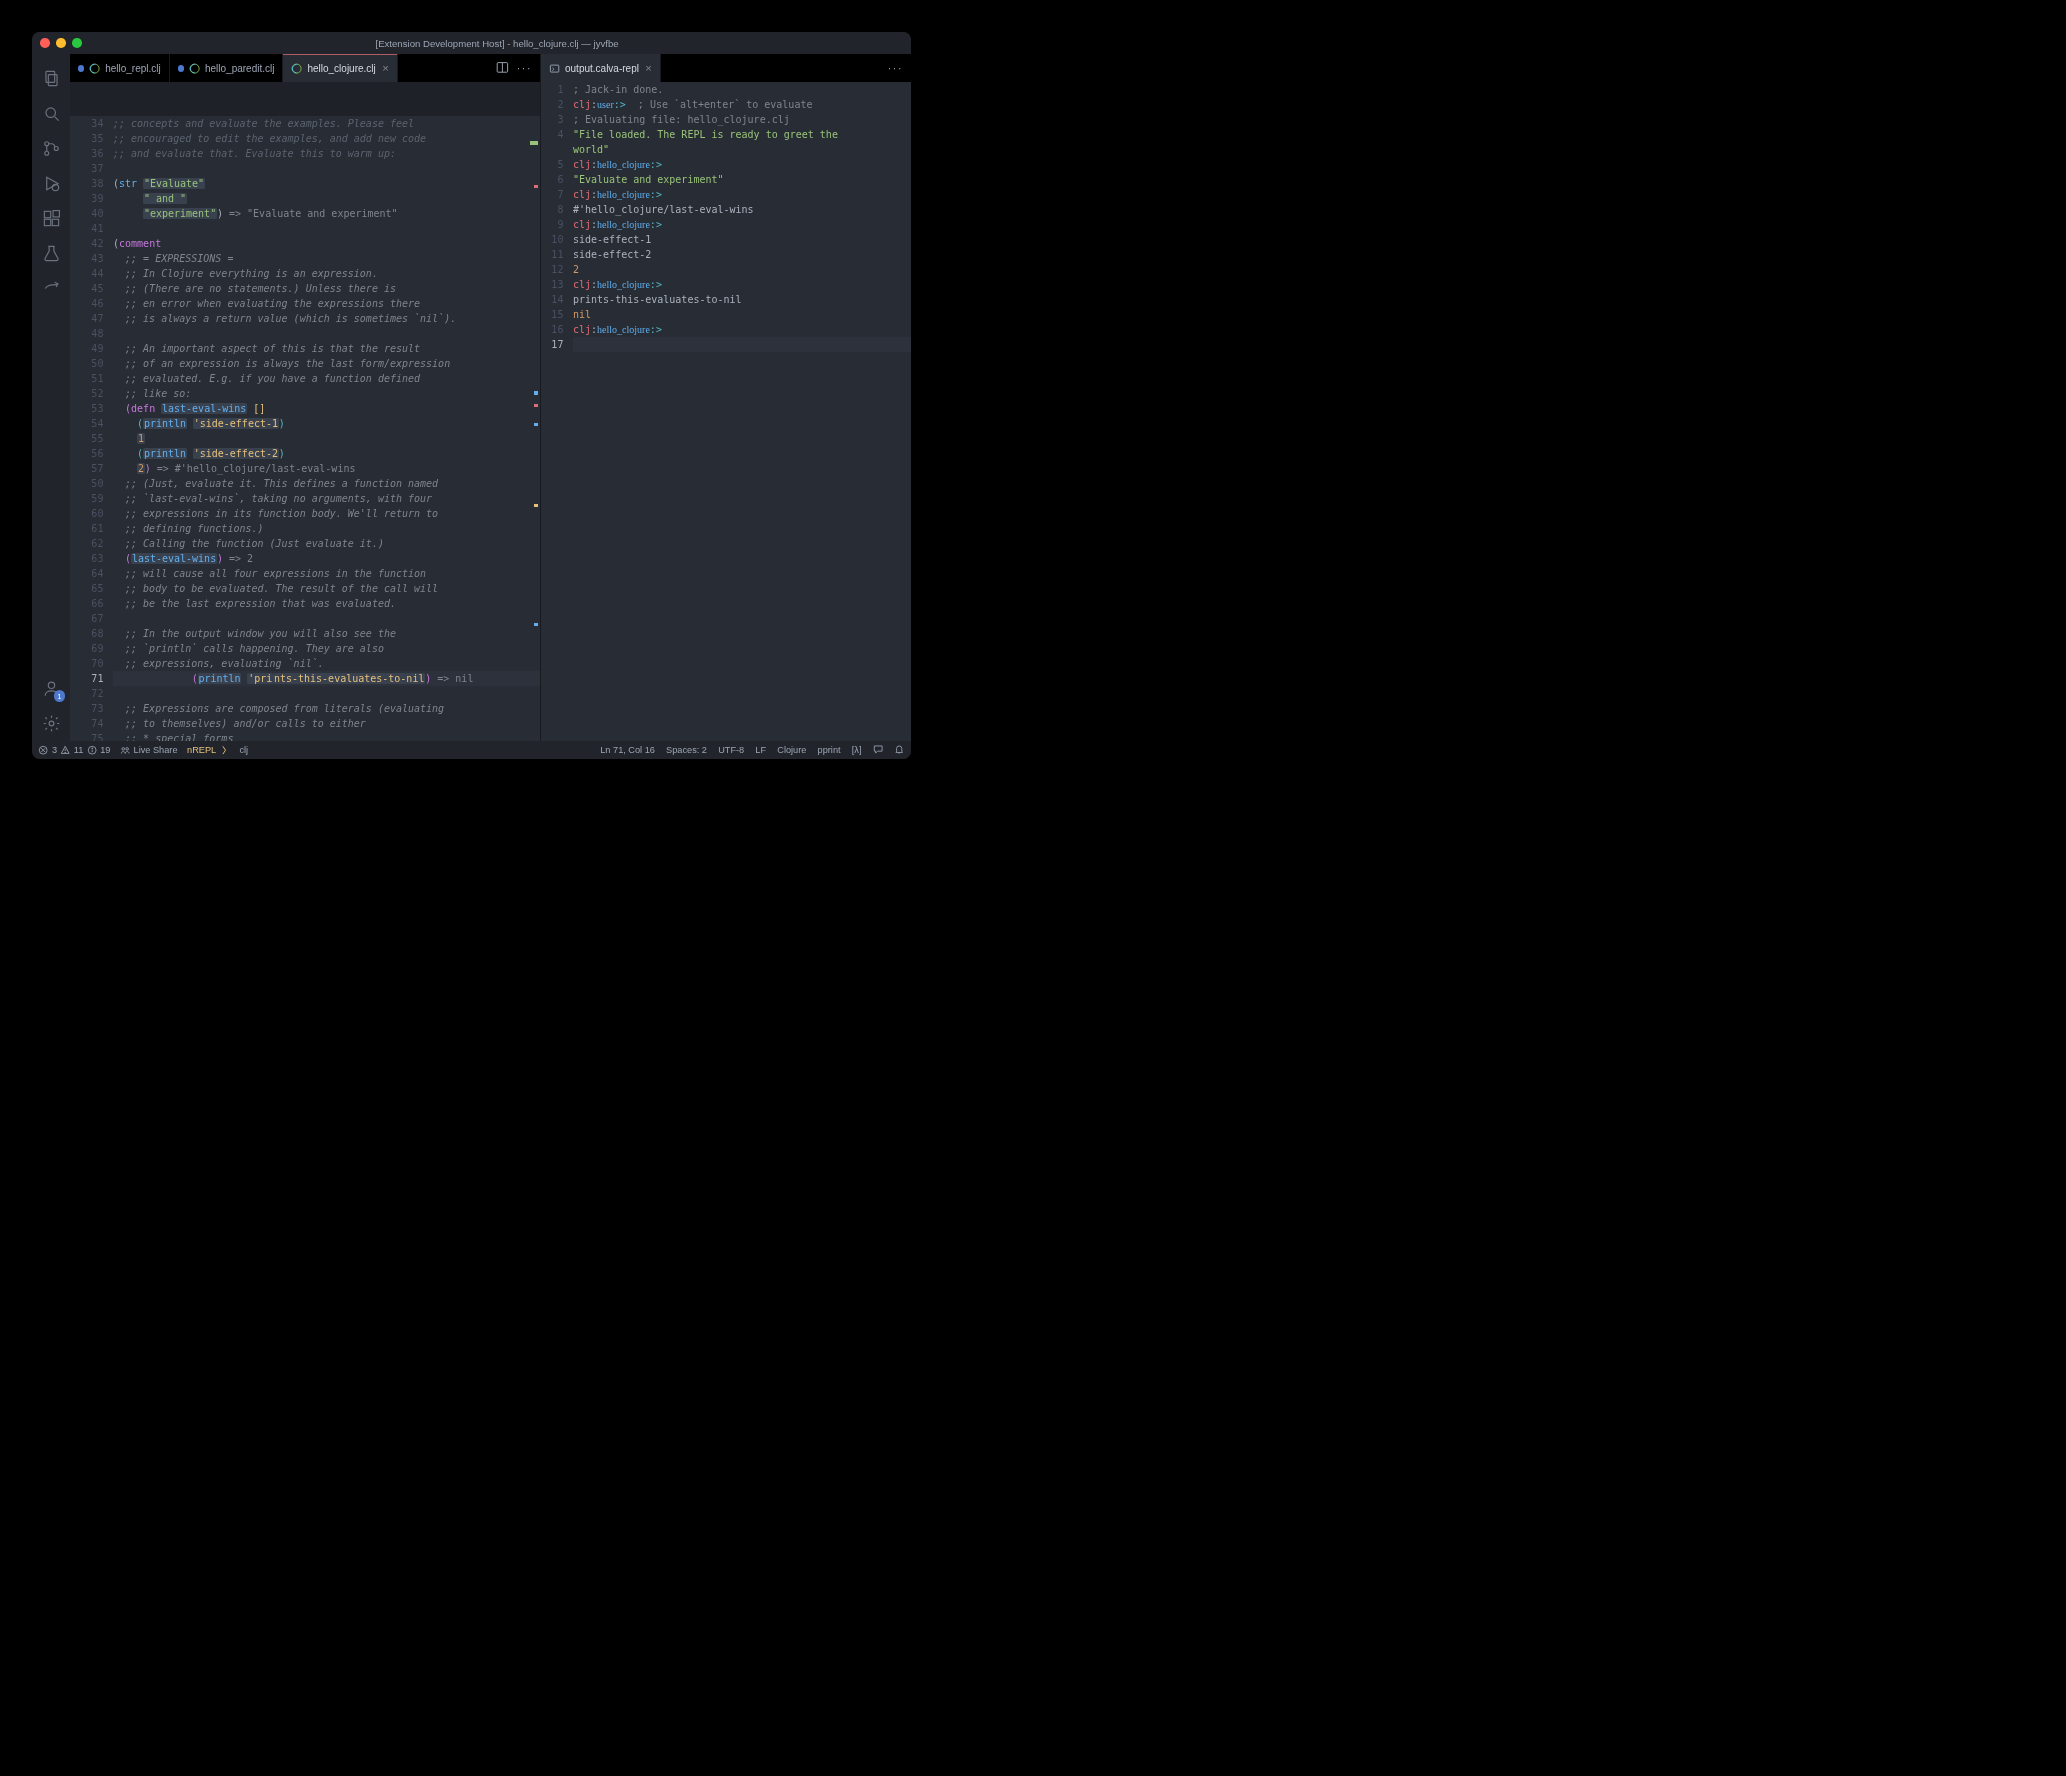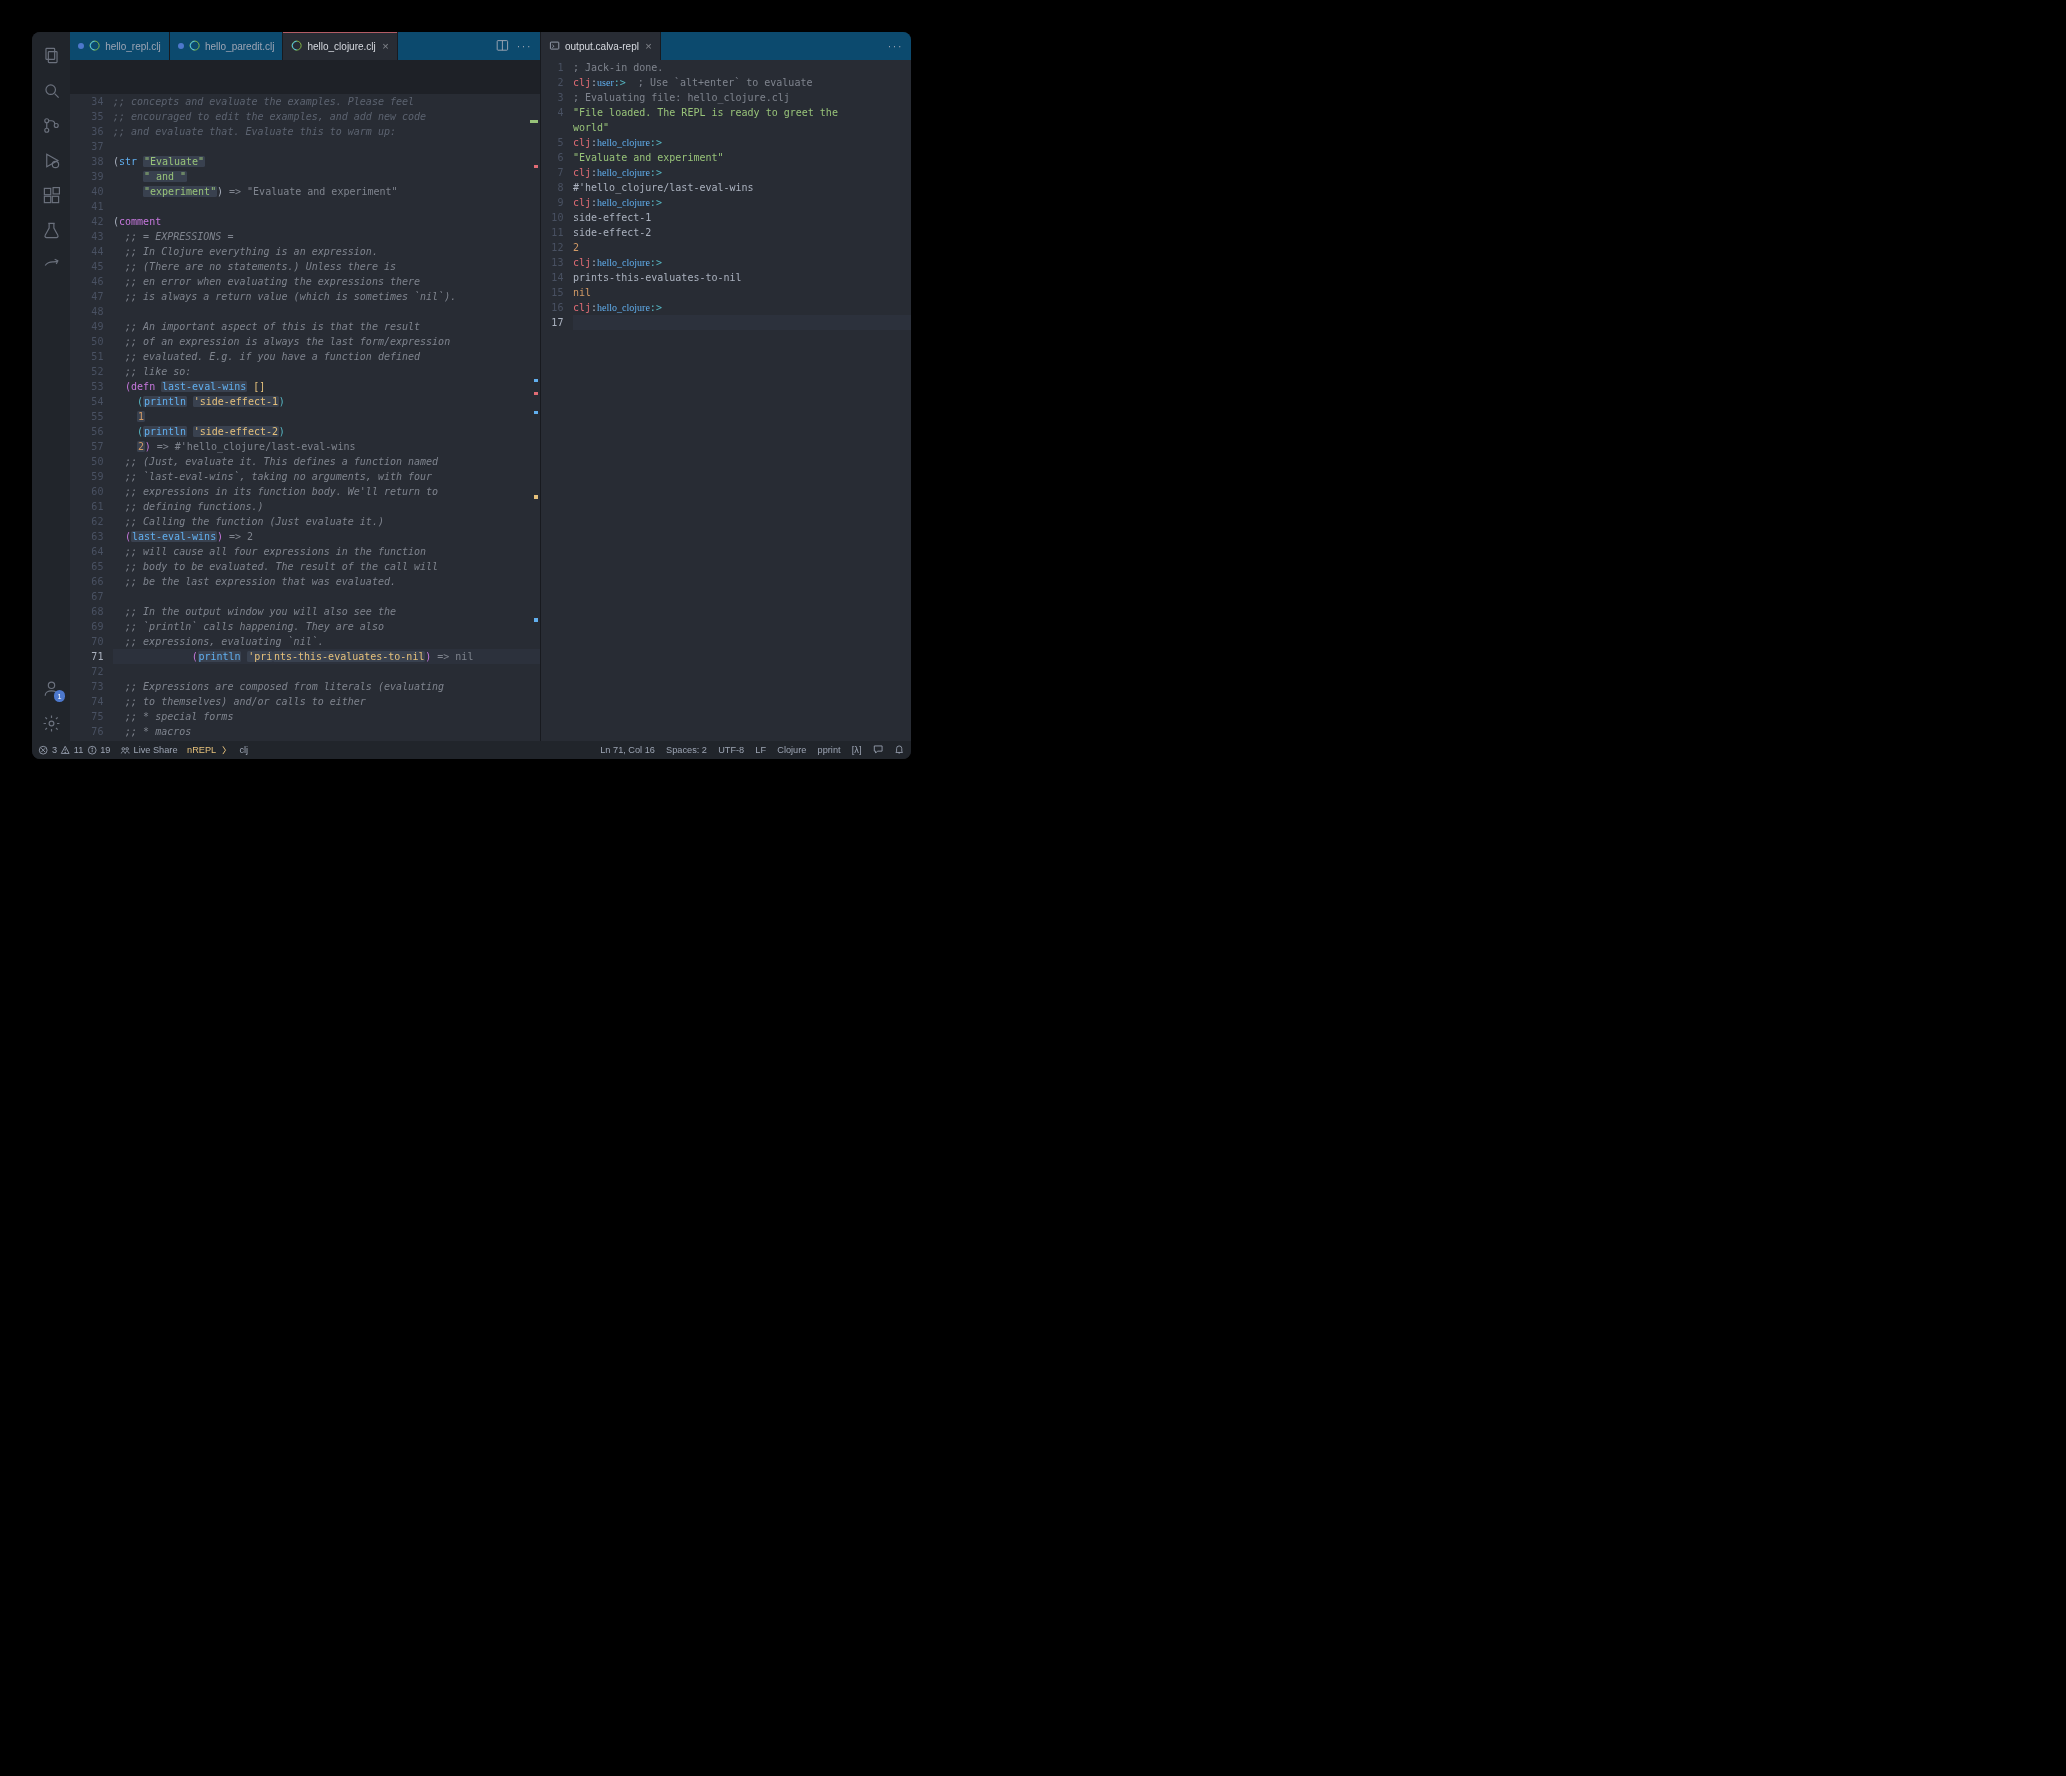--- a/index.html
+++ b/index.html
@@ -72,21 +72,21 @@
 
   
   .editors { flex: 1; display: flex; min-width: 0; }
   .group { display: flex; flex-direction: column; min-width: 0; }
   .group.left { flex: 0 0 471px; border-right: 0.8px solid #181a1f; }
   .group.right { flex: 1; }
 
   
   .tabbar {
     height: 28px;
-    background: #0c4a6e;
+    background: #000000;
     display: flex;
     align-items: stretch;
     flex-shrink: 0;
   }
   .tab {
     display: flex; align-items: center;
     padding: 0 8px;
     gap: 4.8px;
     color: #9da5b4;
     font-size: 10px;
@@ -176,20 +176,28 @@
   .status .grp { display: flex; align-items: center; gap: 3.2px; }
   .status .right { margin-left: auto; display: flex; align-items: center; gap: 11.2px; }
   .status svg { width: 10.4px; height: 10.4px; }
   .nrepl { color: #e5c07b; }
 </style>
 </head>
 <body>
 
 <div class="window">
 
+  <div class="titlebar">
+    <div class="traffic">
+      <span class="tl-red"></span>
+      <span class="tl-yellow"></span>
+      <span class="tl-green"></span>
+    </div>
+    <div class="title">[Extension Development Host] - hello_clojure.clj — jyvfbe</div>
+  </div>
 
   <div class="main">
 
     <div class="activity">
       <div class="icon">
         <svg viewBox="0 0 24 24" fill="none" stroke="currentColor" stroke-width="1.5">
             <rect x="5" y="3" width="11" height="14" rx="1"></rect>
             <rect x="8" y="7" width="11" height="14" rx="1"></rect>
           </svg>
       </div>

